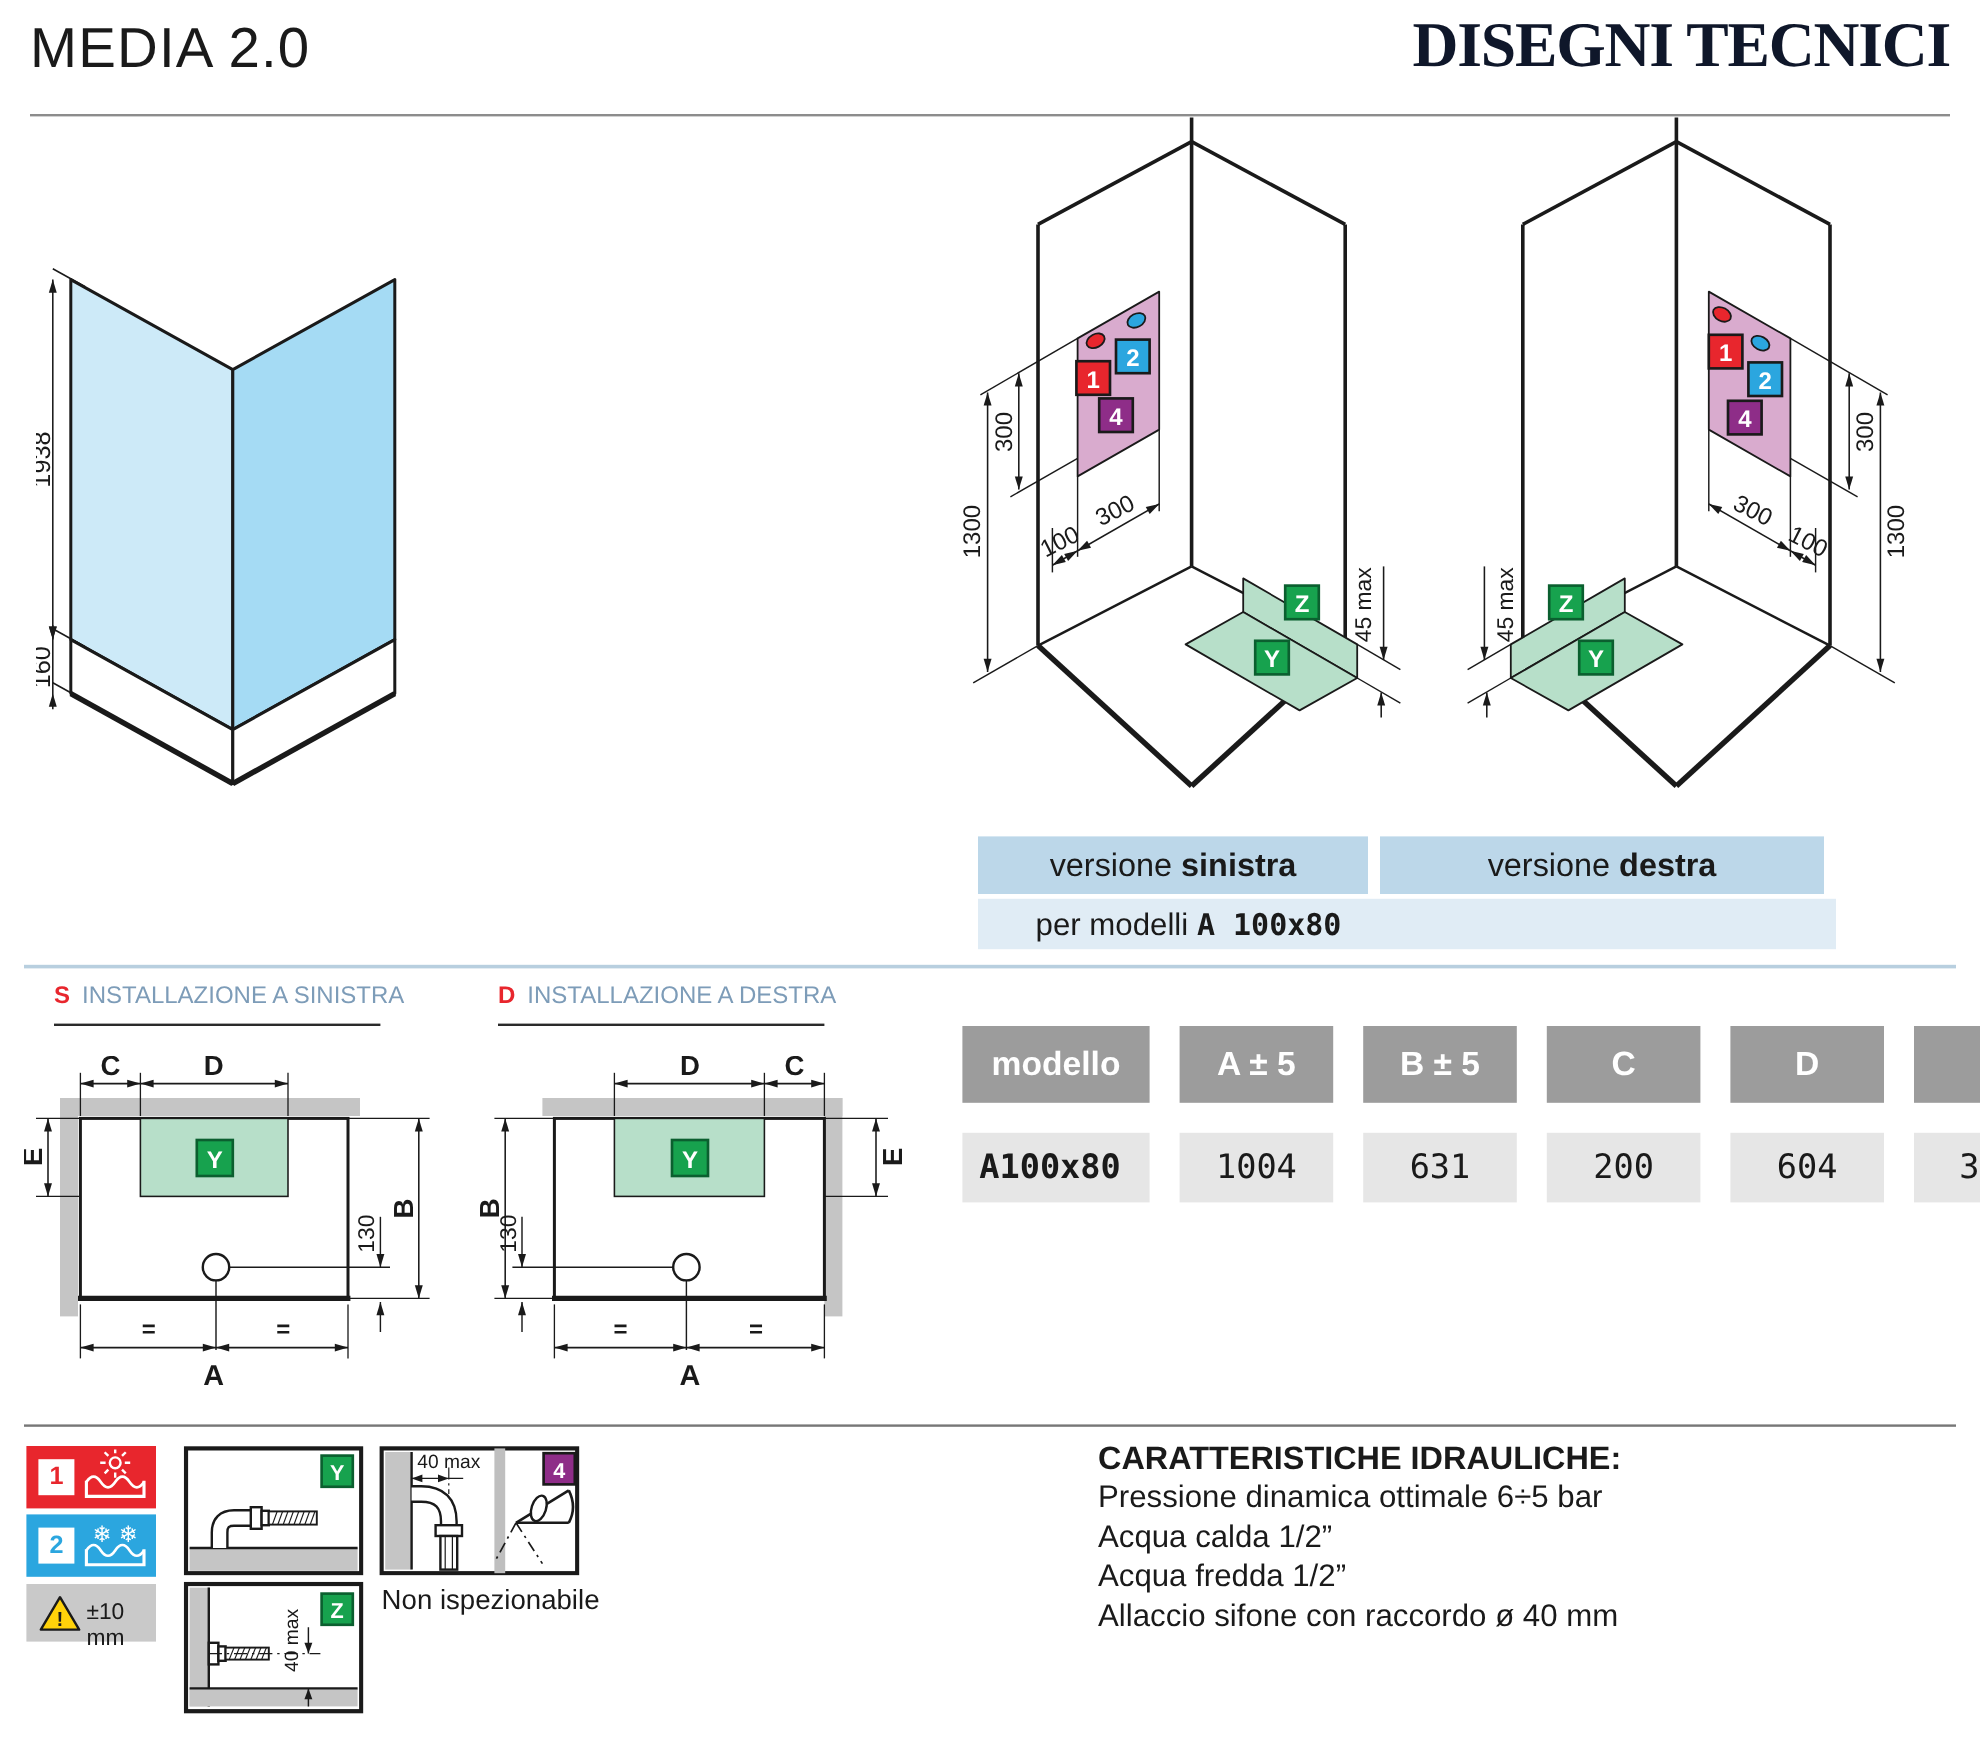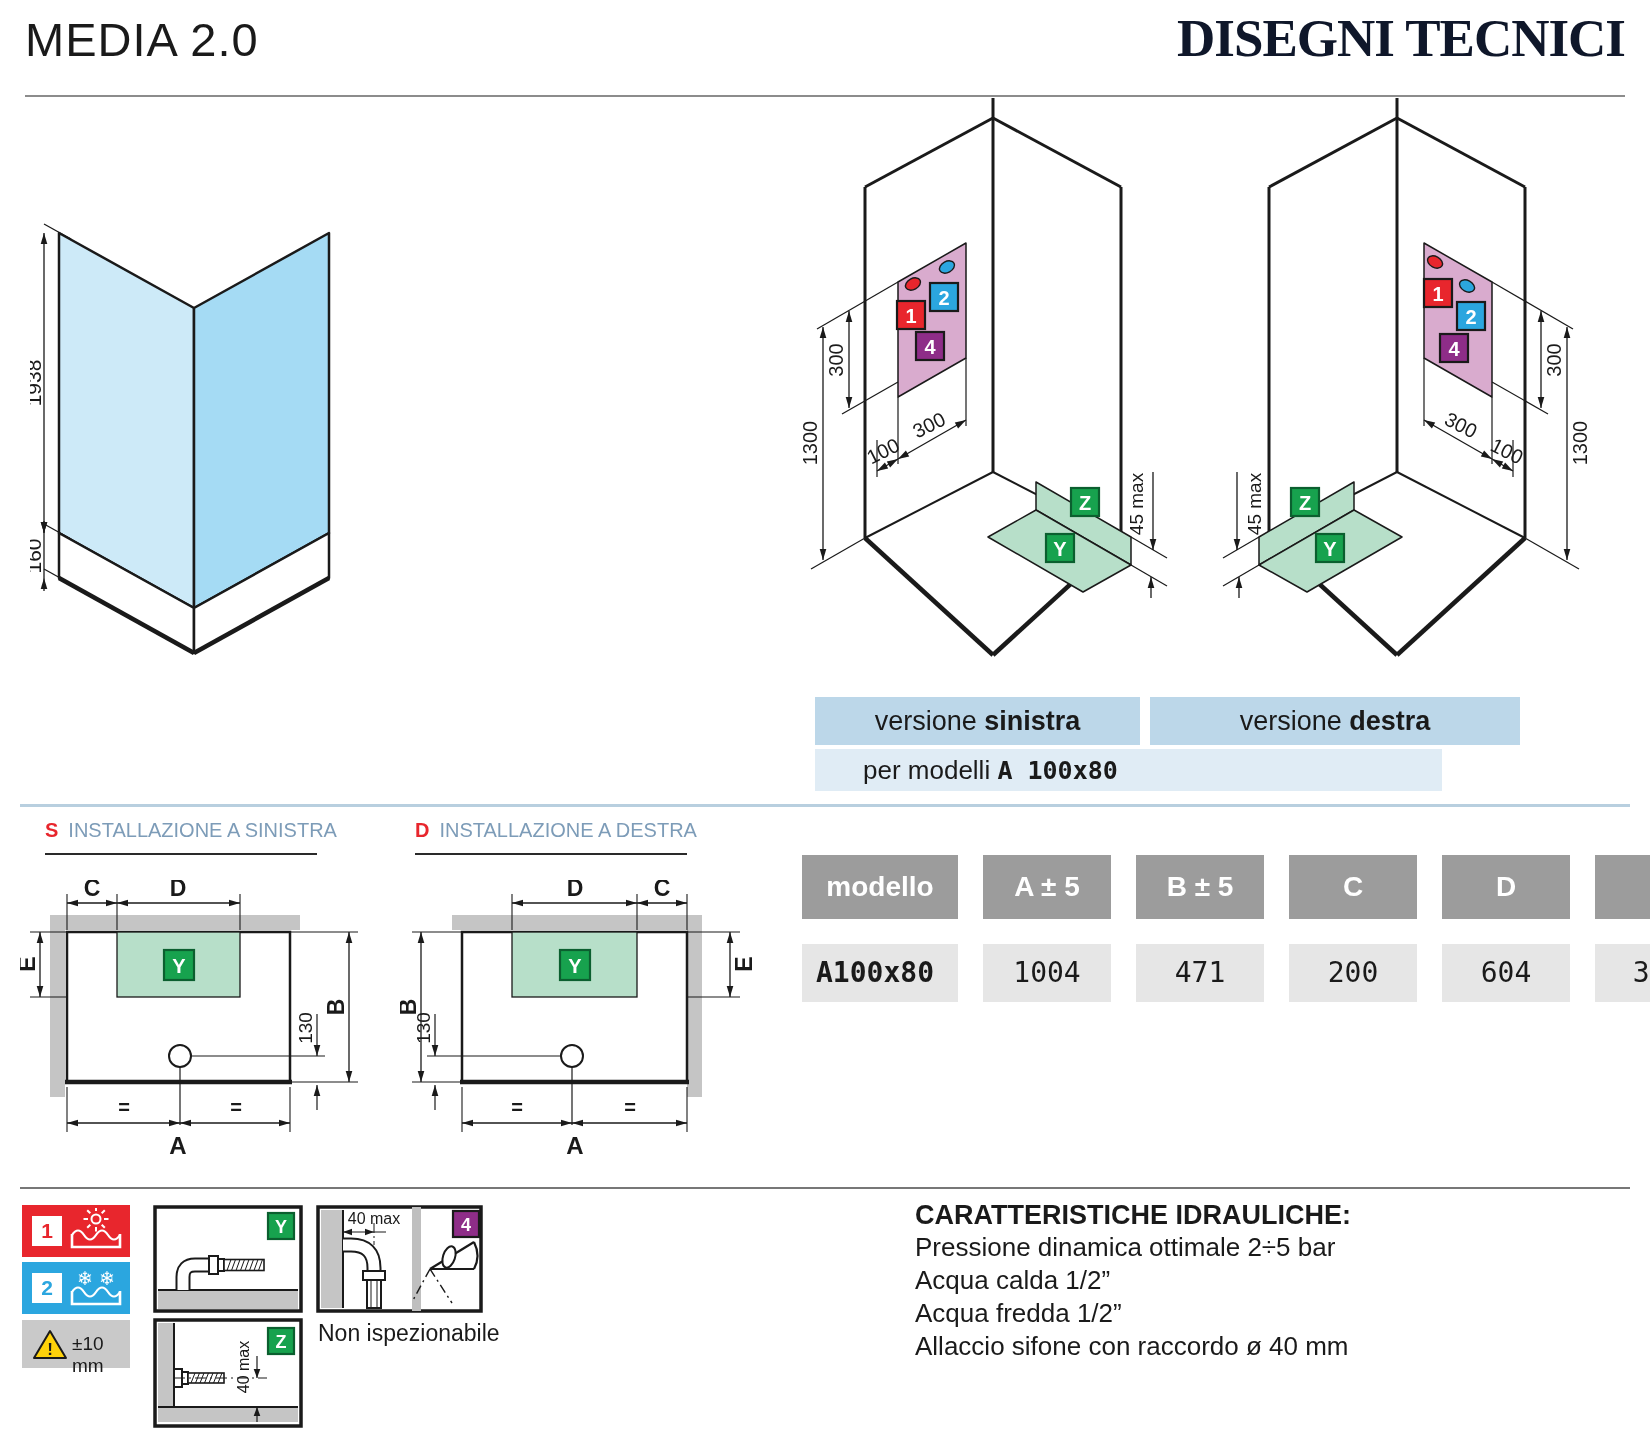--- a/index.html
+++ b/index.html
@@ -190,21 +190,21 @@
         <line x1="49" y1="475" x2="13" y2="496" stroke="#1a1a1a" stroke-width="1.2"></line>
         <line x1="27" y1="382" x2="27" y2="460" stroke="#1a1a1a" stroke-width="1.3"></line>
         <polygon points="27.0,460.0 23.7,449.0 30.3,449.0" fill="#1a1a1a"></polygon>
         <line x1="29" y1="508" x2="29" y2="487" stroke="#1a1a1a" stroke-width="1.3"></line>
         <polygon points="29.0,487.0 32.3,498.0 25.7,498.0" fill="#1a1a1a"></polygon>
         <text x="44" y="414" dy="0.35em" text-anchor="middle" font-size="19" font-weight="400" fill="#1a1a1a" transform="rotate(-90 44 414)">45 max</text>
       </svg></div>
 
   <div class="abs cap-bar" style="left:815px;top:697px;width:325px;"><span>versione </span><b>sinistra</b></div>
   <div class="abs cap-bar" style="left:1150px;top:697px;width:370px;"><span>versione </span><b>destra</b></div>
-  <div class="abs models-bar" style="left:815px;top:749px;width:627px;"><span>per modelli </span><b>A 100x80</b></div>
+  <div class="abs models-bar" style="left:815px;top:749px;width:715px;"><span>per modelli </span><b>A 100x80</b></div>
 
   <div class="abs rule-mid" style="left:20px;top:804px;width:1610px;"></div>
 
   <div class="abs plan-hdr" style="left:45px;top:819px;"><span class="ltr">S</span><span class="ttl">INSTALLAZIONE A SINISTRA</span></div>
   <div class="abs hdr-underline" style="left:45px;top:853px;width:272px;"></div>
   <div class="abs plan-hdr" style="left:415px;top:819px;"><span class="ltr">D</span><span class="ttl">INSTALLAZIONE A DESTRA</span></div>
   <div class="abs hdr-underline" style="left:415px;top:853px;width:272px;"></div>
 
   <div class="abs" id="plan-left" style="left:20px;top:880px;"><svg viewBox="0 0 360 290" width="360" height="290" font-family="'Liberation Sans',sans-serif">
         <rect x="30" y="35" width="250" height="15" fill="#c5c5c5"></rect>
@@ -311,21 +311,21 @@
 
   <div class="abs" id="spec-table" style="left:802px;top:855px;">
       <div class="th">modello</div>
       <div class="th">A ± 5</div>
       <div class="th">B ± 5</div>
       <div class="th">C</div>
       <div class="th">D</div>
       <div class="th">E</div>
       <div class="td model">A100x80</div>
       <div class="td">1004</div>
-      <div class="td">471</div>
+      <div class="td">631</div>
       <div class="td">200</div>
       <div class="td">604</div>
       <div class="td">300</div>
     </div>
 
   <div class="abs rule-bot" style="left:20px;top:1187px;width:1610px;"></div>
 
   <div class="abs badge" id="badge-hot" style="left: 22px; top: 1205px; width: 108px; height: 52px; background: rgb(232, 38, 45);">
       <div class="num" style="color:#e8262d">1</div>
       <svg width="56" height="46" viewBox="0 0 56 46" style="position:absolute;left:46px;top:3px;">
@@ -433,20 +433,20 @@
         <g>
           <rect x="137" y="6" width="26" height="26" fill="#8e2d88" stroke="#1a1a1a" stroke-width="2.2"></rect>
           <text x="150" y="20" dy="0.35em" text-anchor="middle" font-size="18" font-weight="700" fill="#fff">4</text>
         </g>
       </svg></div>
   <div class="abs note-txt" style="left:318px;top:1320px;">Non ispezionabile</div>
 
   <div class="abs" style="left:915px;top:1200px;width:640px;">
     <div class="hyd-title">CARATTERISTICHE IDRAULICHE:</div>
     <div id="hyd-lines">
-        <div class="hyd-line">Pressione dinamica ottimale 2÷5 bar</div>
+        <div class="hyd-line">Pressione dinamica ottimale 6÷5 bar</div>
         <div class="hyd-line">Acqua calda 1/2”</div>
         <div class="hyd-line">Acqua fredda 1/2”</div>
         <div class="hyd-line">Allaccio sifone con raccordo ø 40 mm</div>
       </div>
   </div>
 
 </div>
 
 </body></html>

